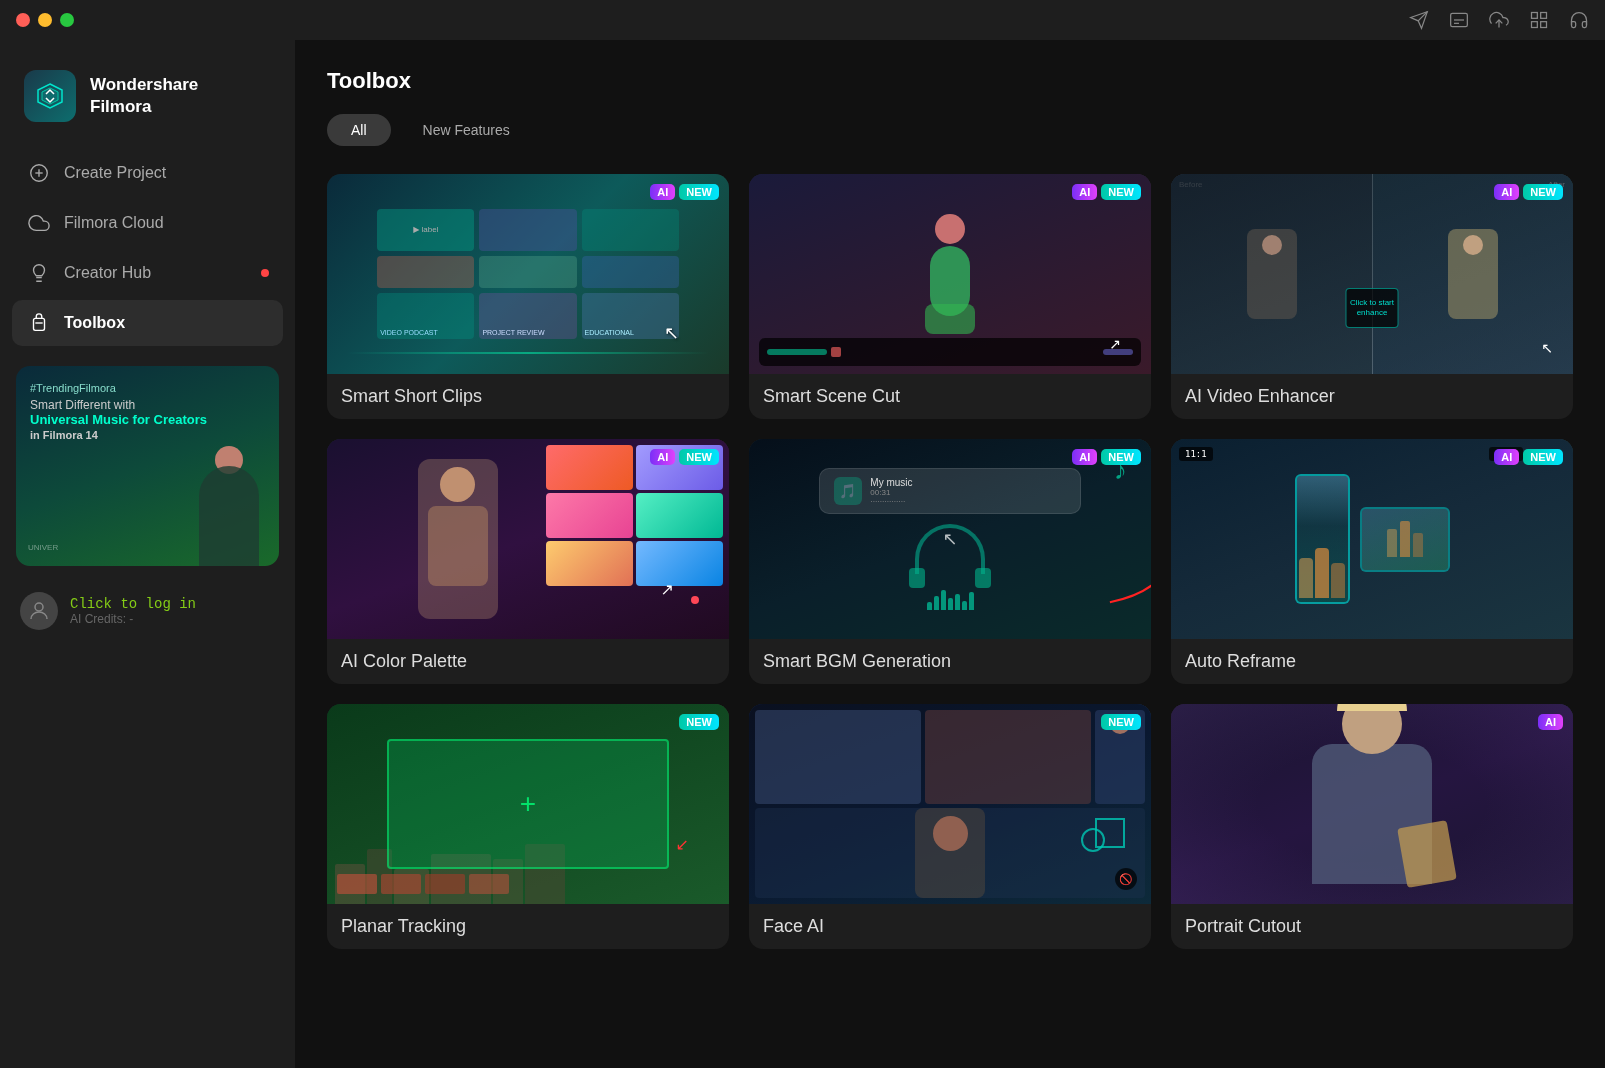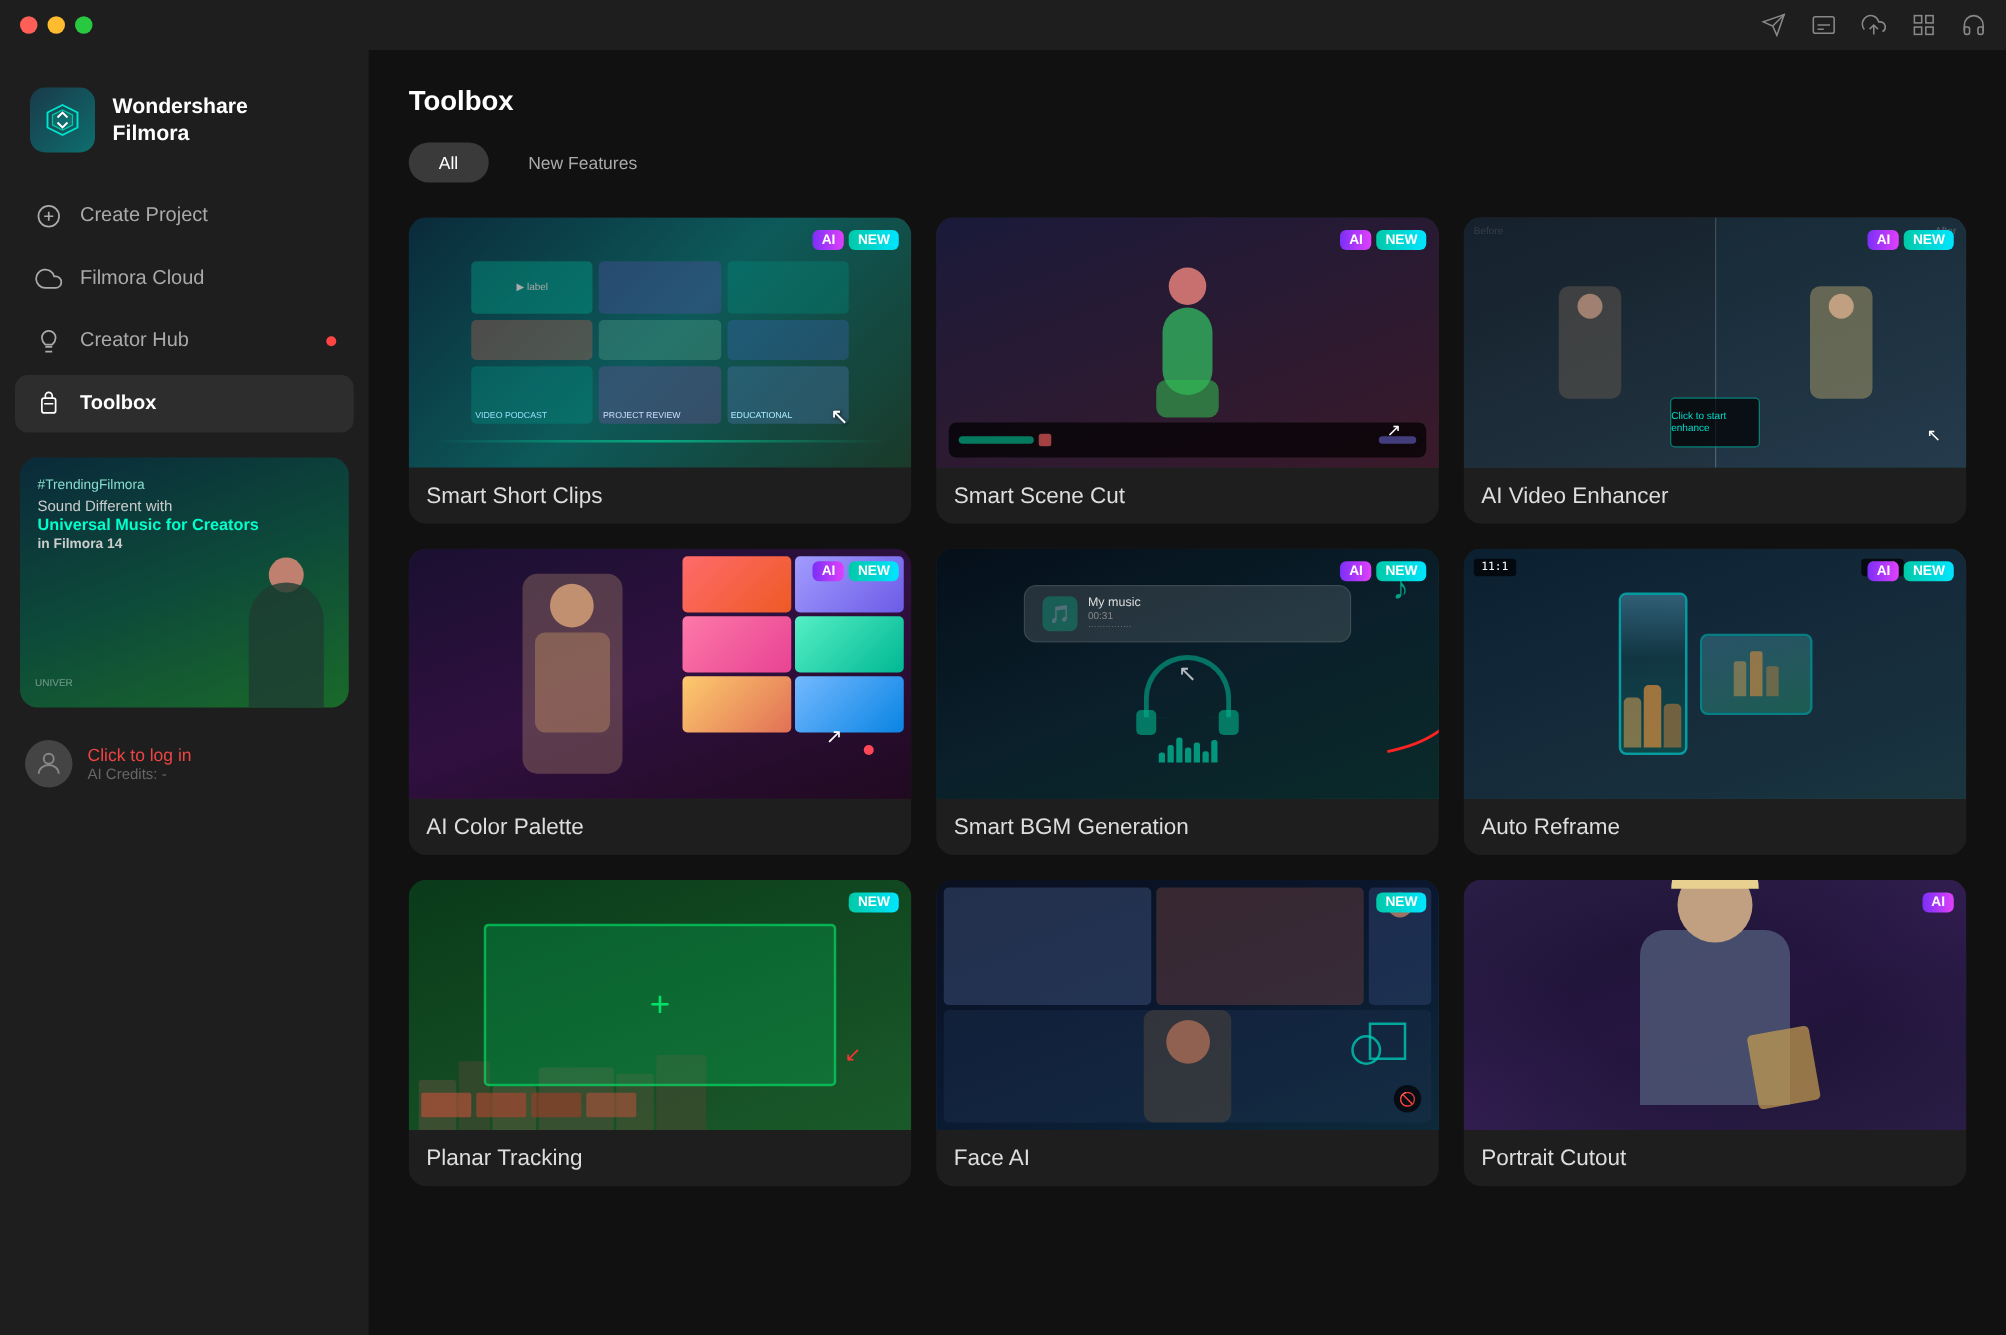--- a/index.html
+++ b/index.html
@@ -164,23 +164,24 @@
       width: 38px; height: 38px;
       border-radius: 50%;
       background: #444;
       display: flex;
       align-items: center;
       justify-content: center;
       flex-shrink: 0;
     }
     .user-info { flex: 1; }
     .user-login {
-      color: #ef4444;
+      color: #84cc16;
       font-size: 14px;
       font-weight: 500;
+      font-family: Liberation Mono, monospace;
     }
     .user-credits {
       color: #666;
       font-size: 12px;
     }
 
     
     .main-content {
       position: absolute;
       top: 40px;
@@ -477,21 +478,21 @@
         </svg>
       </div>
       <span>Toolbox</span>
     </div>
   </div>
 
   <div class="sidebar-banner" style="flex:1; margin: 20px 16px 0; min-height:180px; max-height:200px;">
     <div class="banner-content">
       <div class="banner-subtitle">#TrendingFilmora</div>
       <div class="banner-title">
-        <div style="color:#ccc; font-size:12px; font-weight:500;">Sound Different with</div>
+        <div style="color:#ccc; font-size:12px; font-weight:500;">Smart Different with</div>
         <div style="color:#00ffcc; font-size:13px; font-weight:700; line-height:1.3;">Universal Music for Creators</div>
         <div style="color:#ccc; font-size:11px;">in Filmora 14</div>
       </div>
     </div>
 
     <div style="position:absolute; bottom:0; right:10px; width:80px; height:130px;">
       <div style="width:28px; height:28px; background:#c08070; border-radius:50%; position:absolute; top:10px; left:26px;"></div>
       <div style="width:60px; height:100px; background:rgba(30,60,50,0.8); border-radius:30px 30px 0 0; position:absolute; bottom:0; left:10px;"></div>
     </div>
 
@@ -598,21 +599,21 @@
                 <div style="width:20px; height:20px; background:#a08070; border-radius:50%; margin:6px auto 0;"></div>
               </div>
             </div>
 
             <div style="position:absolute; right:0; top:0; bottom:0; width:50%; background:linear-gradient(160deg, rgba(20,40,50,0.6), rgba(30,60,80,0.4)); display:flex; align-items:center; justify-content:center;">
               <div style="width:50px; height:90px; background:rgba(150,140,100,0.6); border-radius:8px; position:relative;">
                 <div style="width:20px; height:20px; background:#c0a080; border-radius:50%; margin:6px auto 0;"></div>
               </div>
             </div>
 
-            <div style="position:absolute; bottom:16px; left:50%; transform:translateX(-50%); width:72px; height:40px; background:rgba(0,0,0,0.7); border:1px solid rgba(0,200,180,0.6); border-radius:4px; display:flex; align-items:center; justify-content:center; font-size:8px; color:#0dc; text-align:left; line-height:1.2;">Click to start enhance</div>
+            <div style="position:absolute; bottom:46px; left:50%; transform:translateX(-50%); width:53px; height:40px; background:rgba(0,0,0,0.7); border:1px solid rgba(0,200,180,0.6); border-radius:4px; display:flex; align-items:center; justify-content:center; font-size:8px; color:#0dc; text-align:center; line-height:1.2;">Click to start enhance</div>
             <div style="position:absolute; bottom:18px; right:20px; font-size:14px; color:white;">↖</div>
           </div>
         </div>
         <div class="badges">
           <span class="badge badge-ai">AI</span>
           <span class="badge badge-new">NEW</span>
         </div>
       </div>
       <div class="tool-label">AI Video Enhancer</div>
     </div>

